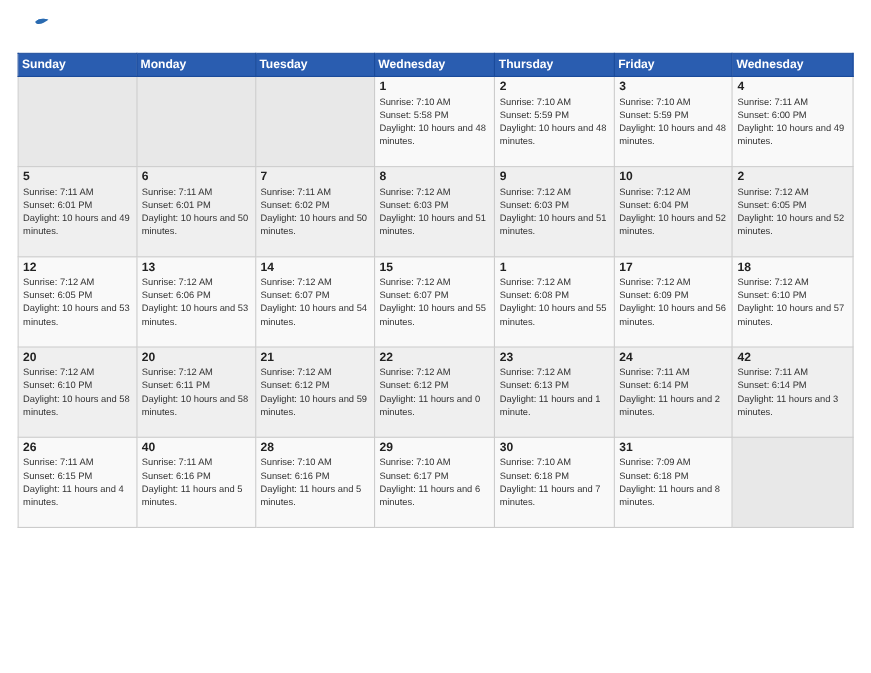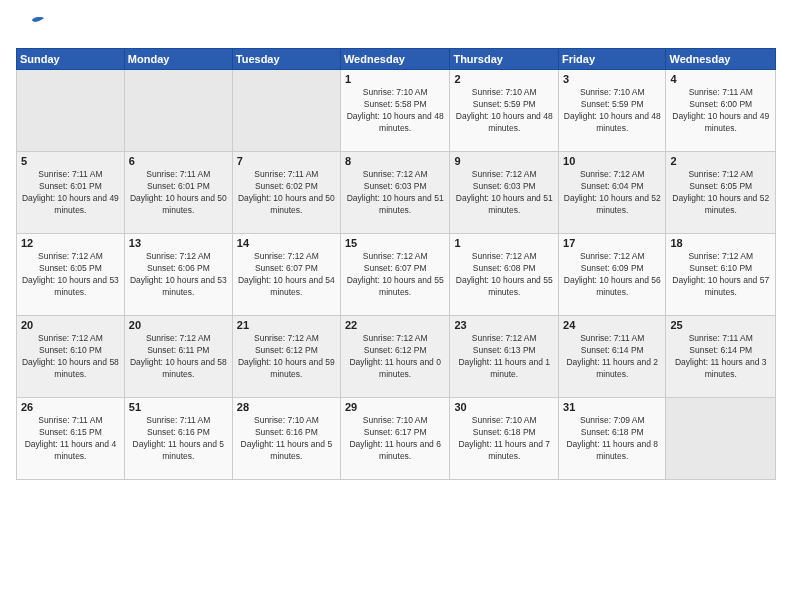--- a/index.html
+++ b/index.html
@@ -70,21 +70,20 @@
       font-size: 11px;
       font-weight: bold;
       color: #222;
       display: block;
       margin-bottom: 2px;
     }
     .day-detail {
       font-size: 8.5px;
       color: #333;
       line-height: 1.4;
-      text-align: center;
     }
     .empty-cell {
       background: #e8e8e8 !important;
     }
   </style>
 </head>
 <body>
 
 <div class="page">
   <div class="header">
@@ -219,31 +218,31 @@
           </td>
           <td>
             <span class="day-number">23</span>
             <div class="day-detail">Sunrise: 7:12 AM<br>Sunset: 6:13 PM<br>Daylight: 11 hours and 1 minute.</div>
           </td>
           <td>
             <span class="day-number">24</span>
             <div class="day-detail">Sunrise: 7:11 AM<br>Sunset: 6:14 PM<br>Daylight: 11 hours and 2 minutes.</div>
           </td>
           <td>
-            <span class="day-number">25</span>
+            <span class="day-number">42</span>
             <div class="day-detail">Sunrise: 7:11 AM<br>Sunset: 6:14 PM<br>Daylight: 11 hours and 3 minutes.</div>
           </td>
         </tr>
         <tr>
           <td>
             <span class="day-number">26</span>
             <div class="day-detail">Sunrise: 7:11 AM<br>Sunset: 6:15 PM<br>Daylight: 11 hours and 4 minutes.</div>
           </td>
           <td>
-            <span class="day-number">51</span>
+            <span class="day-number">40</span>
             <div class="day-detail">Sunrise: 7:11 AM<br>Sunset: 6:16 PM<br>Daylight: 11 hours and 5 minutes.</div>
           </td>
           <td>
             <span class="day-number">28</span>
             <div class="day-detail">Sunrise: 7:10 AM<br>Sunset: 6:16 PM<br>Daylight: 11 hours and 5 minutes.</div>
           </td>
           <td>
             <span class="day-number">29</span>
             <div class="day-detail">Sunrise: 7:10 AM<br>Sunset: 6:17 PM<br>Daylight: 11 hours and 6 minutes.</div>
           </td>

